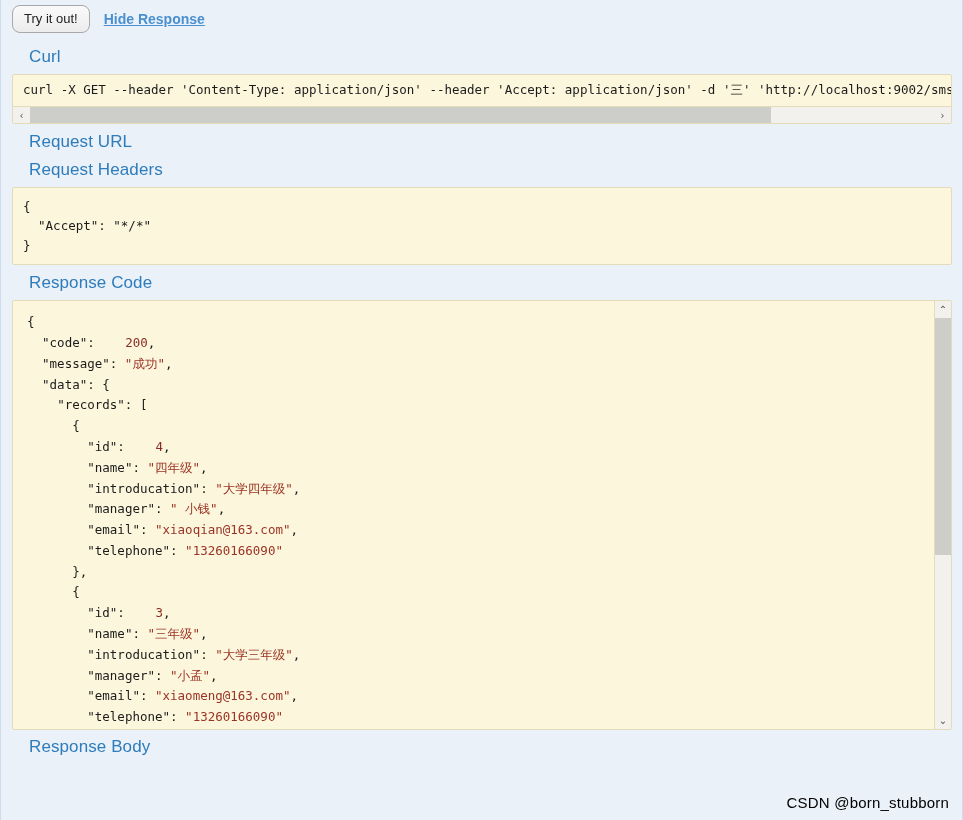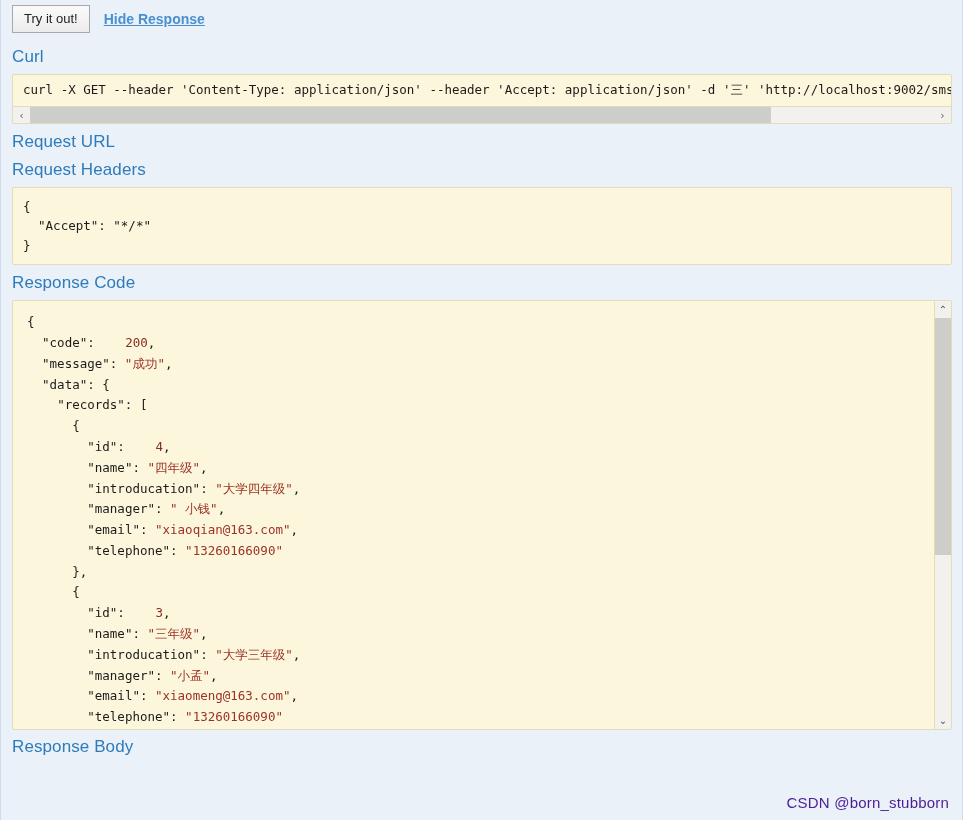--- a/index.html
+++ b/index.html
@@ -23,40 +23,40 @@
     display: flex; align-items: center;
     gap: 14px;
     padding: 5px 0 6px 11px;
   }
   .try-btn {
     font-family: "Liberation Sans", sans-serif;
     font-size: 13px;
     color: #222;
     background: linear-gradient(#fafafa, #ececec);
     border: 1px solid #a8a8a8;
-    border-radius: 0;
+    border-radius: 8px;
     padding: 6px 11px 7px 11px;
     line-height: 1;
     cursor: pointer;
     text-align: right;
   }
   .hide-link {
     font-size: 14px;
     color: #4a8fd0;
     text-decoration: underline;
     cursor: pointer;
     font-weight: bold;
   }
 
   
   .heading {
     color: #2e7cbb;
     font-size: 17px;
     font-weight: 400;
-    margin: 8px 0 7px 11px;
+    margin: 8px 0 7px 28px;
     letter-spacing: .1px;
   }
 
   
   .codebox {
     margin: 0 10px 0 11px;
     background: #fcf6dd;
     border: 1px solid #e3dcbb;
     border-radius: 2px;
     font-family: "DejaVu Sans Mono", monospace;
@@ -152,21 +152,21 @@
     position: absolute; left: 0; right: 0; top: 0;
     height: 60%;
     background: #cdcdc9;
     cursor: pointer;
   }
 
   
   .watermark {
     position: absolute;
     right: 13px; bottom: 9px;
-    color: #4c1d95;
+    color: #000000;
     font-size: 15px;
     font-family: "Liberation Sans", sans-serif;
     letter-spacing: .2px;
     pointer-events: none;
   }
   .heading.last { margin-top: 7px; }
 </style>
 </head>
 <body>
 

